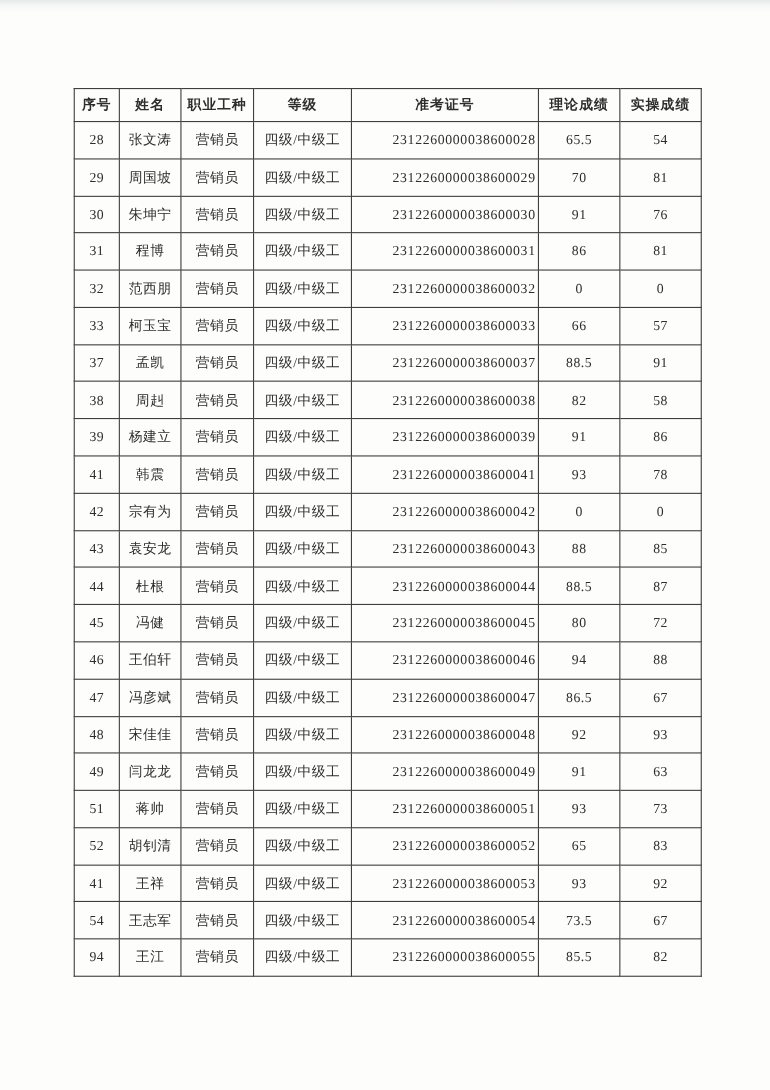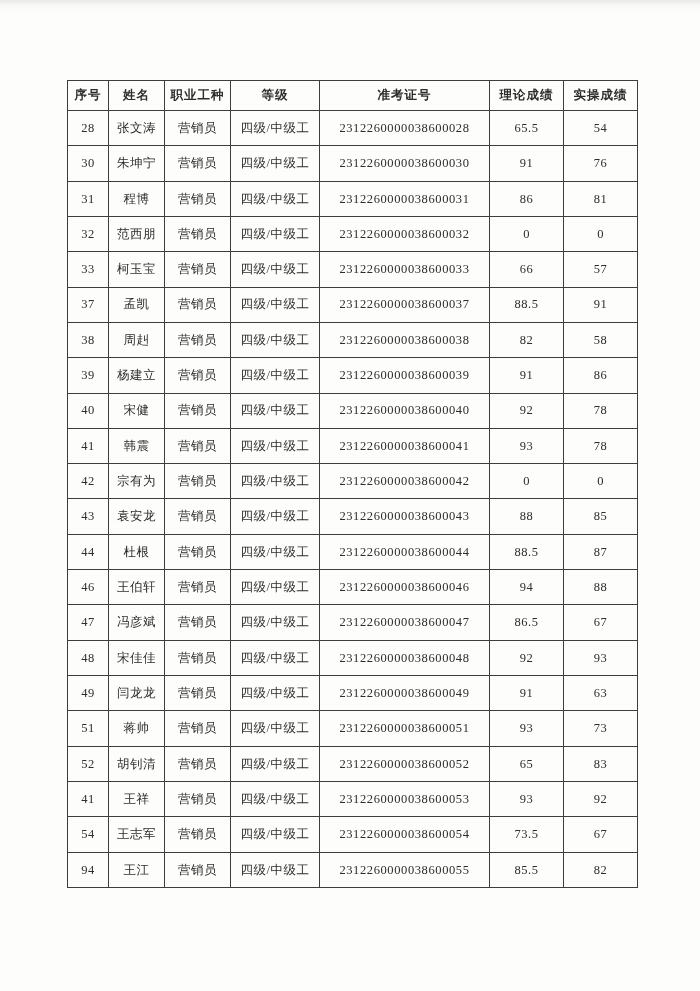--- a/index.html
+++ b/index.html
@@ -57,21 +57,21 @@
   }
   .score-table td { height: 27.7px; }
   
   col.c-index   { width: 41px; }
   col.c-name    { width: 56px; }
   col.c-occ     { width: 66px; }
   col.c-level   { width: 89px; }
   col.c-ticket  { width: 170px; }
   col.c-theory  { width: 74px; }
   col.c-prac    { width: 74px; }
-  .score-table td.ticket { letter-spacing: 0.6px; }
+  .score-table td.ticket { letter-spacing: 0.6px; text-align: right; }
   
   .score-table { filter: contrast(0.98); }
 </style>
 </head>
 <body>
 
 <div class="page">
   <div class="scan-edge"></div>
 
   <table class="score-table">
@@ -99,20 +99,29 @@
   <tr>
     <td>28</td>
     <td>张文涛</td>
     <td>营销员</td>
     <td>四级/中级工</td>
     <td class="ticket">2312260000038600028</td>
     <td>65.5</td>
     <td>54</td>
   </tr>
 
+  <tr>
+    <td>29</td>
+    <td>周国坡</td>
+    <td>营销员</td>
+    <td>四级/中级工</td>
+    <td class="ticket">2312260000038600029</td>
+    <td>70</td>
+    <td>81</td>
+  </tr>
 
   <tr>
     <td>30</td>
     <td>朱坤宁</td>
     <td>营销员</td>
     <td>四级/中级工</td>
     <td class="ticket">2312260000038600030</td>
     <td>91</td>
     <td>76</td>
   </tr>
@@ -173,29 +182,20 @@
   <tr>
     <td>39</td>
     <td>杨建立</td>
     <td>营销员</td>
     <td>四级/中级工</td>
     <td class="ticket">2312260000038600039</td>
     <td>91</td>
     <td>86</td>
   </tr>
 
-  <tr>
-    <td>40</td>
-    <td>宋健</td>
-    <td>营销员</td>
-    <td>四级/中级工</td>
-    <td class="ticket">2312260000038600040</td>
-    <td>92</td>
-    <td>78</td>
-  </tr>
 
   <tr>
     <td>41</td>
     <td>韩震</td>
     <td>营销员</td>
     <td>四级/中级工</td>
     <td class="ticket">2312260000038600041</td>
     <td>93</td>
     <td>78</td>
   </tr>
@@ -223,20 +223,29 @@
   <tr>
     <td>44</td>
     <td>杜根</td>
     <td>营销员</td>
     <td>四级/中级工</td>
     <td class="ticket">2312260000038600044</td>
     <td>88.5</td>
     <td>87</td>
   </tr>
 
+  <tr>
+    <td>45</td>
+    <td>冯健</td>
+    <td>营销员</td>
+    <td>四级/中级工</td>
+    <td class="ticket">2312260000038600045</td>
+    <td>80</td>
+    <td>72</td>
+  </tr>
 
   <tr>
     <td>46</td>
     <td>王伯轩</td>
     <td>营销员</td>
     <td>四级/中级工</td>
     <td class="ticket">2312260000038600046</td>
     <td>94</td>
     <td>88</td>
   </tr>

